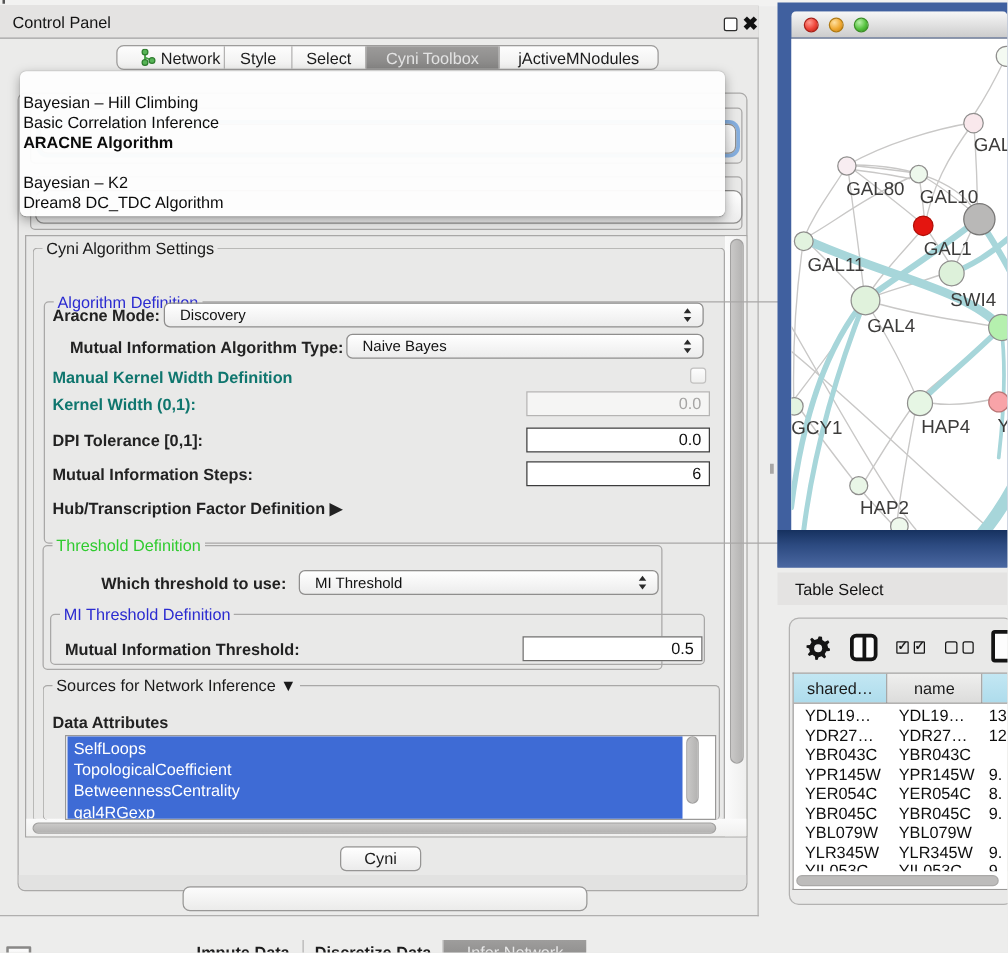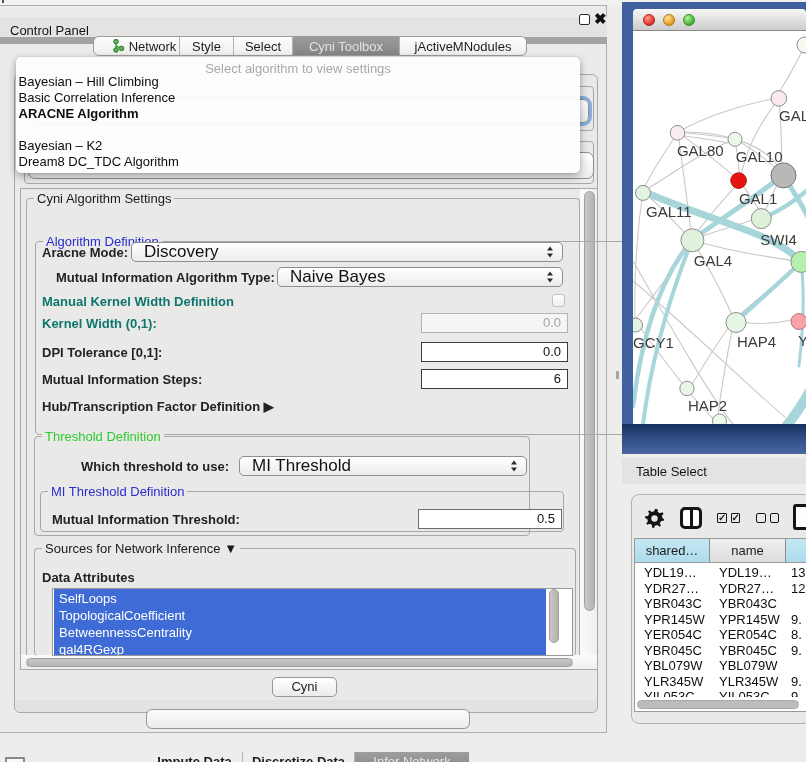--- a/index.html
+++ b/index.html
@@ -4,22 +4,22 @@
 <style>
 * { margin:0; padding:0; box-sizing:border-box; }
 html,body { width:806px; height:762px; }
 body { position:relative; overflow:hidden; background:#ededec;
   font-family:"Liberation Sans", sans-serif; font-size:13px; color:#1a1a1a; }
 .abs { position:absolute; }
 
 
 #cpwin { left:0; top:5px; width:607px; height:728px; background:#ebebea;
   border:1px solid #b0afae; border-left:none; }
-#cptitle { left:0; top:17px; width:607px; height:27px; background:#e4e3e2;
-  border-bottom:7px solid #a3a3a3; }
+#cptitle { left:0; top:4px; width:607px; height:27px; background:#e4e3e2;
+  border-bottom:1px solid #a3a3a3; }
 #cptitle .t { position:absolute; left:10px; top:6px; font-size:13px; color:#141414; }
 .float-ico { left:579px; top:14px; width:11px; height:11px; border:1.6px solid #2c2c2c;
   border-radius:2px; background:#fff; }
 .close-ico { left:594px; top:10px; font-size:15px; font-weight:bold; color:#111; }
 
 
 #toptabs { left:93px; top:36px; width:434px; height:20px; border:1px solid #9d9c9b;
   border-radius:6px; background:linear-gradient(#fdfdfd,#efefee); display:flex; }
 #toptabs .tab { height:100%; display:flex; align-items:center; justify-content:center;
   font-size:13px; color:#1c1c1c; border-right:1px solid #b4b3b2; }
@@ -33,21 +33,21 @@
 
 .gbox { border:1px solid #a9a8a7; border-radius:4px; }
 .glabel { position:absolute; top:-8px; left:7px; background:#e9e9e8; padding:0 3px;
   font-size:13px; white-space:nowrap; }
 .blue { color:#2b2bd0; }
 .green { color:#2fcb2f; }
 .bold { font-weight:bold; }
 
 
 .combo { background:linear-gradient(#ffffff,#ececec); border:1px solid #8f8e8d;
-  border-radius:5px; font-size:17px; color:#111; }
+  border-radius:5px; font-size:12px; color:#111; }
 .combo .ct { position:absolute; left:12px; top:50%; transform:translateY(-50%); }
 .spin { position:absolute; right:9px; top:50%; width:6px; height:11px; transform:translateY(-50%); }
 .spin:before { content:""; position:absolute; left:0; top:0; border-left:3px solid transparent;
   border-right:3px solid transparent; border-bottom:4px solid #2a2a2a; }
 .spin:after { content:""; position:absolute; left:0; bottom:0; border-left:3px solid transparent;
   border-right:3px solid transparent; border-top:4px solid #2a2a2a; }
 
 
 .tfield { background:#fff; border:1.6px solid #3c3c3c; font-size:13px; color:#111;
   text-align:right; padding-right:6px; line-height:17px; }
@@ -202,21 +202,20 @@
 
 <div class="abs" style="left:15px;top:700px;width:582px;height:12px;background:#e2e2e1;border-radius:0 0 6px 6px"></div>
 <div id="applybtn" class="abs">Cyni</div>
 <div id="bottabs" class="abs">
   <div class="tab" style="width:96px">Impute Data</div>
   <div class="tab" style="width:112px">Discretize Data</div>
   <div class="tab sel" style="width:114px">Infer Network</div>
 </div>
 
 <div id="popup" class="abs">
-  <div class="prompt">Select algorithm to view settings</div>
   <div class="item" style="top:17px">Bayesian – Hill Climbing</div>
   <div class="item" style="top:33px">Basic Correlation Inference</div>
   <div class="item bold" style="top:49px">ARACNE Algorithm</div>
   <div class="item" style="top:81px">Bayesian – K2</div>
   <div class="item" style="top:97px">Dream8 DC_TDC Algorithm</div>
 </div>
 
 <div class="abs" style="left:616px;top:371px;width:3px;height:8px;background:#a8a7a6"></div>
 
 <div class="abs" style="left:5px;top:757px;width:20px;height:10px;border:2.5px solid #898887;border-radius:1px;background:linear-gradient(#fdfdfd,#eeeeee)"></div>

